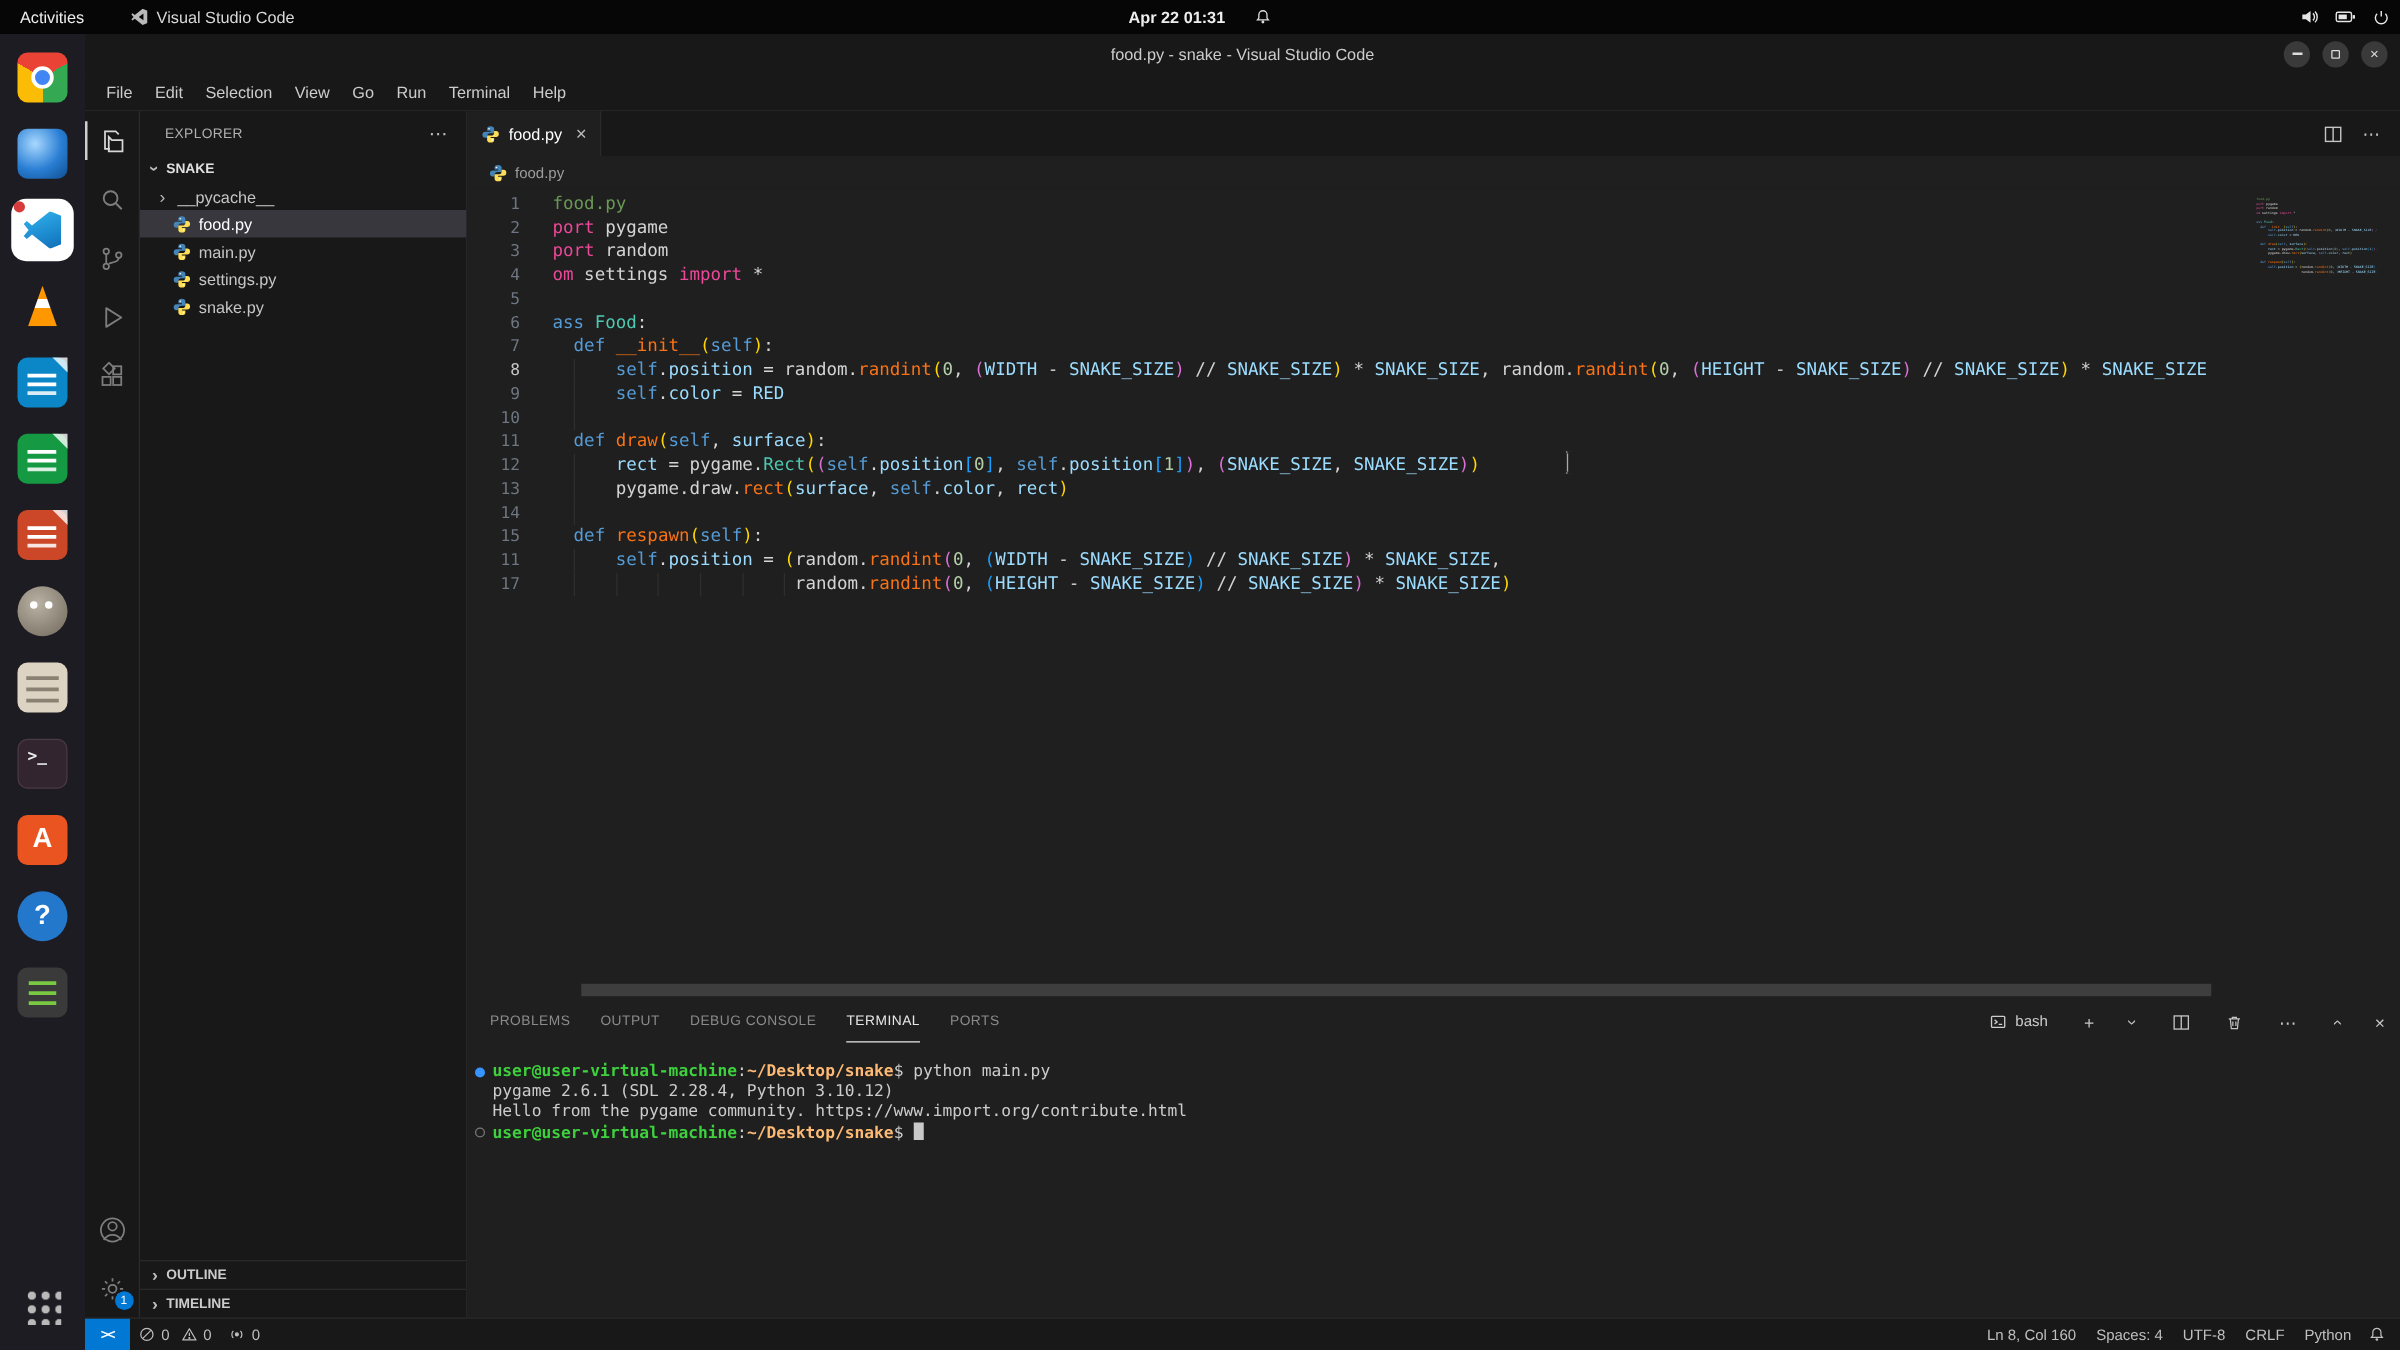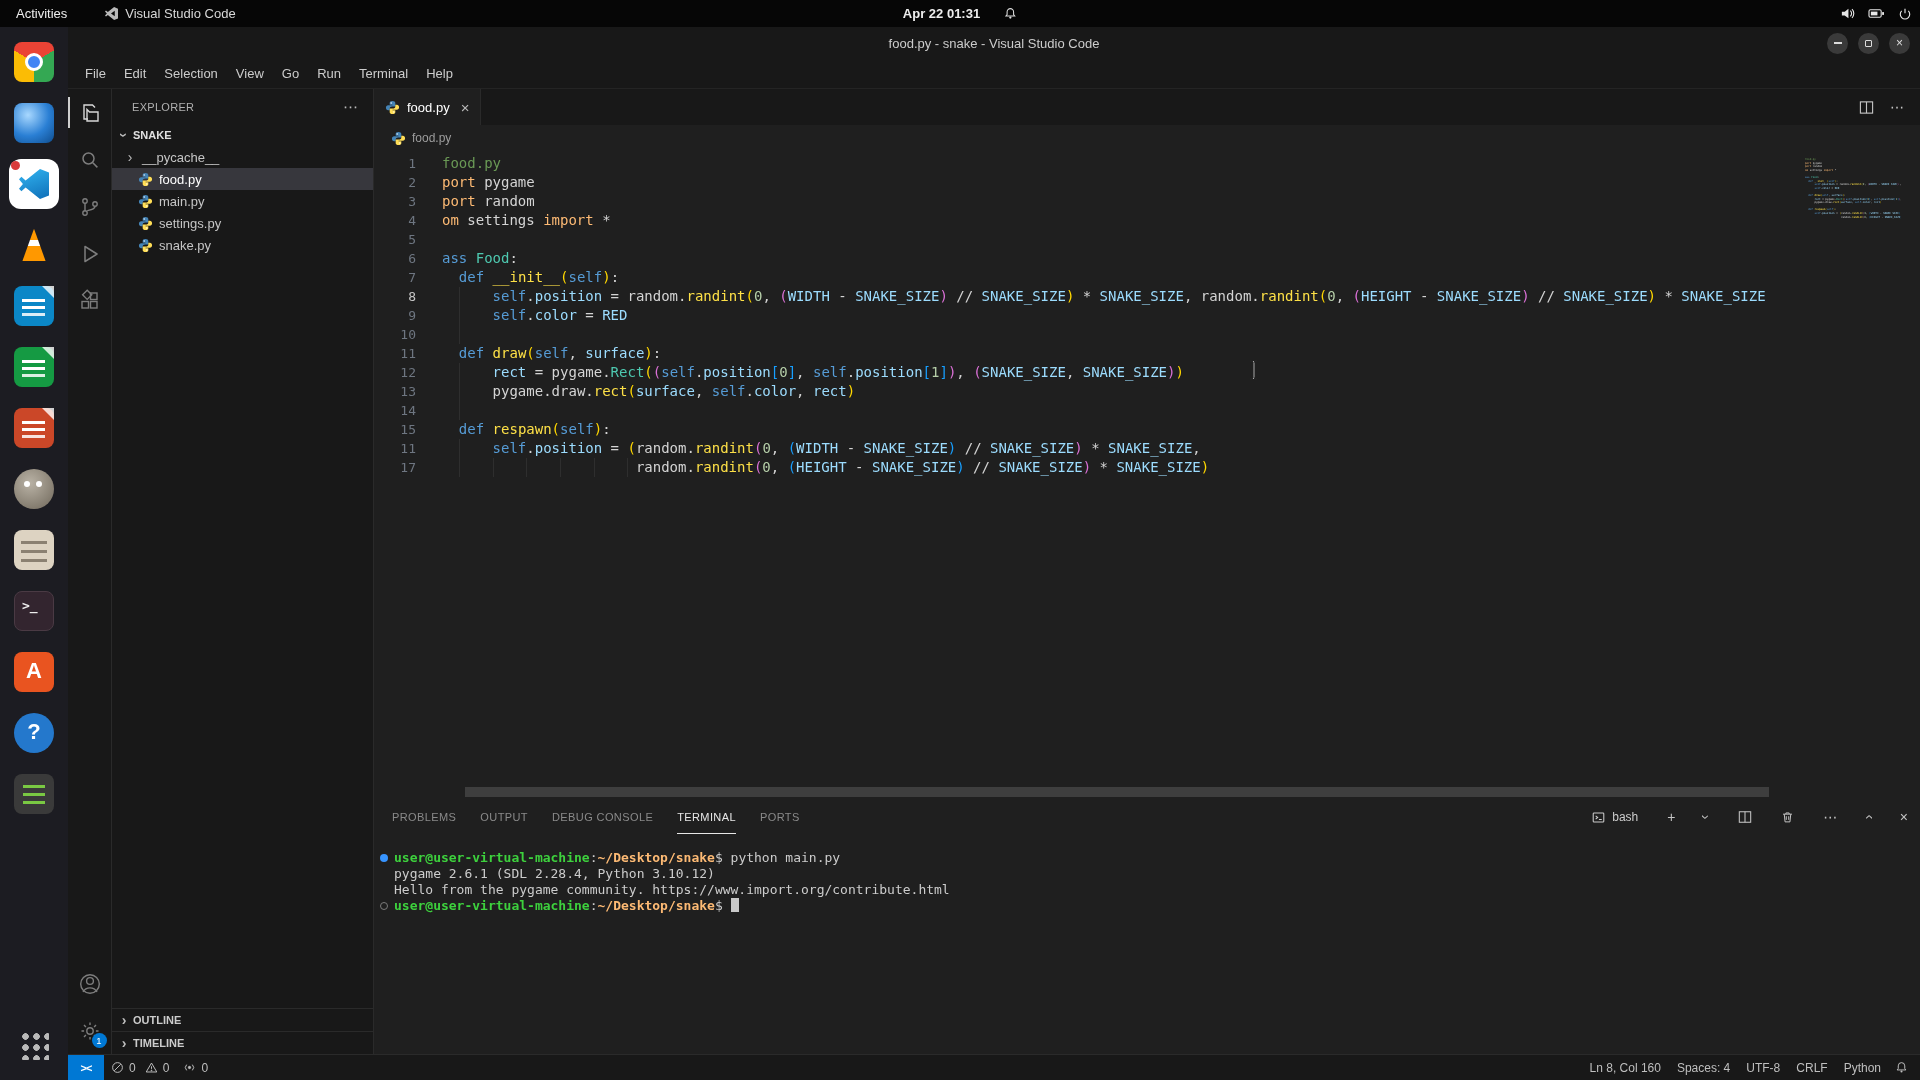--- a/index.html
+++ b/index.html
@@ -116,34 +116,34 @@
   .ts-actions{margin-left:auto;display:flex;align-items:center;gap:16px;padding-right:16px;color:#c5c5c5}
   .breadcrumbs{height:26px;flex:none;display:flex;align-items:center;gap:6px;padding-left:17px;color:#9d9d9d;font-size:12px;background:var(--editor-bg)}
 
   .code-area{flex:1;position:relative;overflow:hidden;font-family:"DejaVu Sans Mono",monospace;
     font-size:14px;line-height:19px;padding-top:3px;background:var(--editor-bg)}
   .crow{display:flex;height:19px}
   .ln{width:68px;flex:none;padding-right:26px;text-align:right;color:#6e7681;font-size:13px}
   .crow.active .ln{color:#c6c6c6}
   .lc{white-space:pre;position:relative;color:#d4d4d4;flex:1;min-width:0;overflow:hidden}
   .guide{position:absolute;top:0;bottom:0;width:1px;background:#2e2e2e}
-  .tk-cm{color:#6a9955}.tk-kw{color:#fdba74}.tk-kb{color:#569cd6}.tk-fn{color:#fde047}.tk-cl{color:#4ec9b0}
+  .tk-cm{color:#6a9955}.tk-kw{color:#ec4899}.tk-kb{color:#569cd6}.tk-fn{color:#f97316}.tk-cl{color:#4ec9b0}
   .tk-v{color:#9cdcfe}.tk-n{color:#b5cea8}.tk-p{color:#d4d4d4}.tk-b1{color:#ffd700}.tk-b2{color:#da70d6}.tk-b3{color:#179fff}
 
   .minimap{position:absolute;top:4px;right:14px;width:106px;background:var(--editor-bg);padding:3px 5px;z-index:5}
   .mm-line{white-space:pre;font-family:"DejaVu Sans Mono",monospace;font-size:2.6px;line-height:3.6px;height:3.6px;overflow:hidden}
   .hscroll{position:absolute;left:91px;bottom:3px;width:1304px;height:10px;background:rgba(121,121,121,.35);z-index:6}
 
   
   .panel{height:254px;flex:none;display:flex;flex-direction:column;background:var(--editor-bg)}
   .panel-header{height:34px;flex:none;display:flex;align-items:center;padding:0 12px 0 18px}
   .ptab{margin-right:24px;font-size:11px;letter-spacing:.4px;color:#8a8a8a;height:100%;
     display:flex;align-items:center;border-bottom:1px solid transparent}
   .ptab.active{color:#e7e7e7;border-bottom-color:#e7e7e7}
-  .ph-actions{margin-left:auto;display:flex;align-items:center;gap:29px;color:#c5c5c5;font-size:13px}
+  .ph-actions{margin-left:auto;display:flex;align-items:flex-end;gap:29px;color:#c5c5c5;font-size:13px}
   .bash-label{display:flex;align-items:center;gap:6px;font-size:12px;color:#cccccc}
   .ph-ico{display:grid;place-items:center;width:16px;height:16px}
   .glyph{font-size:14px;line-height:1}
   .rot90{transform:rotate(90deg);display:inline-block}
   .rot270{transform:rotate(-90deg);display:inline-block}
 
   .term{flex:1;padding-top:16px;font-family:"DejaVu Sans Mono",monospace;font-size:13px;line-height:16px;color:#cccccc}
   .trow{display:flex;height:16px;align-items:center}
   .tdec{width:20px;flex:none;display:flex;justify-content:center;align-items:center}
   .tdec .dot{width:8px;height:8px;border-radius:50%}

